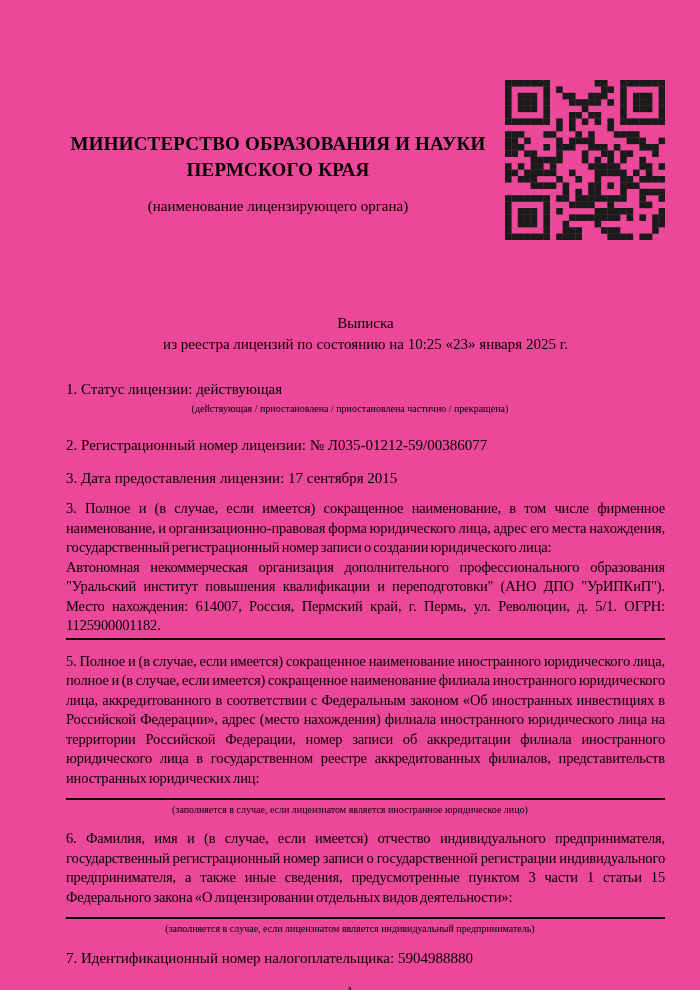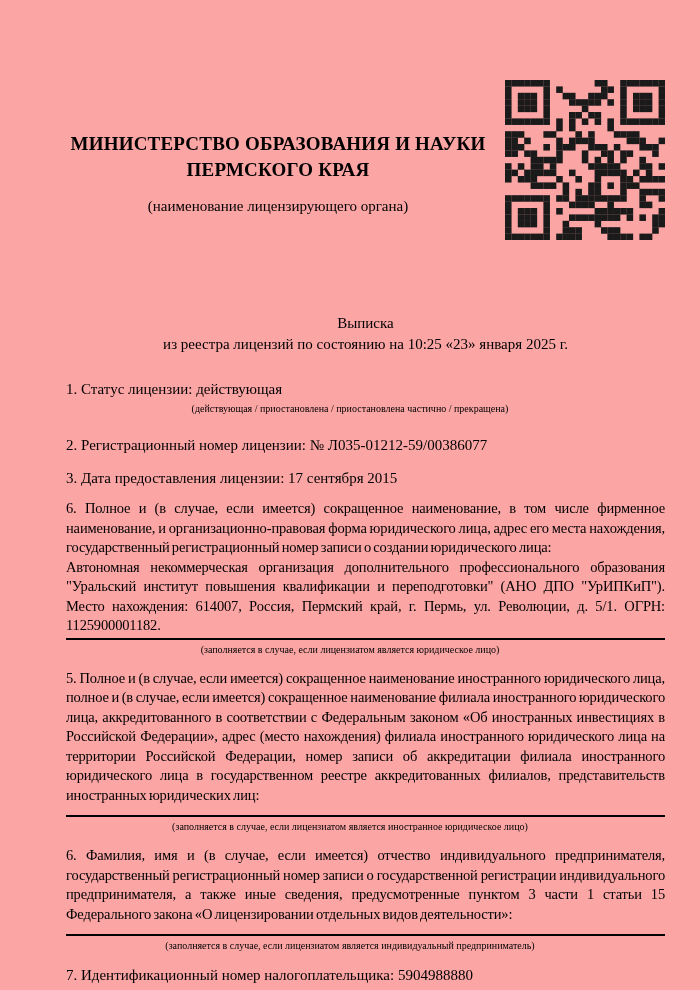--- a/index.html
+++ b/index.html
@@ -1,19 +1,19 @@
 <!DOCTYPE html>
 <html lang="ru"><head>
 <meta charset="utf-8">
 <style>
   html,body{margin:0;padding:0;background:#ffffff;}
   .page{
     position:relative;
     width:700px;height:990px;
-    background:#fca5a5;
+    background:#ec4899;
     color:#000;
     font-family:"Liberation Serif","DejaVu Serif",serif;
     overflow:hidden;
   }
   .qr{
     position:absolute;
     top:80px;right:35px;
     width:160px;height:160px;
   }
   .content{padding:0 35px 0 66px;}
@@ -406,24 +406,23 @@
       <div>из реестра лицензий по состоянию на 10:25 «23» января 2025 г.</div>
     </div>
 
     <div class="item mt24">1. Статус лицензии: действующая</div>
     <div class="caption-row center-page mt2">(действующая / приостановлена / приостановлена частично / прекращена)</div>
 
     <div class="item mt19">2. Регистрационный номер лицензии: № Л035-01212-59/00386077</div>
 
     <div class="item mt13">3. Дата предоставления лицензии: 17 сентября 2015</div>
 
-    <div class="para mt11">6. Полное и (в случае, если имеется) сокращенное наименование, в том числе фирменное наименование, и организационно-правовая форма юридического лица, адрес его места нахождения, государственный регистрационный номер записи о создании юридического лица:</div>
+    <div class="para mt11">3. Полное и (в случае, если имеется) сокращенное наименование, в том числе фирменное наименование, и организационно-правовая форма юридического лица, адрес его места нахождения, государственный регистрационный номер записи о создании юридического лица:</div>
     <div class="para">Автономная некоммерческая организация дополнительного профессионального образования "Уральский институт повышения квалификации и переподготовки" (АНО ДПО "УрИПКиП"). Место нахождения: 614007, Россия, Пермский край, г. Пермь, ул. Революции, д. 5/1. ОГРН: 1125900001182.</div>
     <div class="rule mt2"></div>
-    <div class="caption-row center-page mt2">(заполняется в случае, если лицензиатом является юридическое лицо)</div>
 
     <div class="para mt12">5. Полное и (в случае, если имеется) сокращенное наименование иностранного юридического лица, полное и (в случае, если имеется) сокращенное наименование филиала иностранного юридического лица, аккредитованного в соответствии с Федеральным законом «Об иностранных инвестициях в Российской Федерации», адрес (место нахождения) филиала иностранного юридического лица на территории Российской Федерации, номер записи об аккредитации филиала иностранного юридического лица в государственном реестре аккредитованных филиалов, представительств иностранных юридических лиц:</div>
     <div class="rule mt10"></div>
     <div class="caption-row center-page mt2">(заполняется в случае, если лицензиатом является иностранное юридическое лицо)</div>
 
     <div class="para mt12">6. Фамилия, имя и (в случае, если имеется) отчество индивидуального предпринимателя, государственный регистрационный номер записи о государственной регистрации индивидуального предпринимателя, а также иные сведения, предусмотренные пунктом 3 части 1 статьи 15 Федерального закона «О лицензировании отдельных видов деятельности»:</div>
     <div class="rule mt10"></div>
     <div class="caption-row center-page mt2">(заполняется в случае, если лицензиатом является индивидуальный предприниматель)</div>
 
     <div class="item mt12">7. Идентификационный номер налогоплательщика: 5904988880</div>

